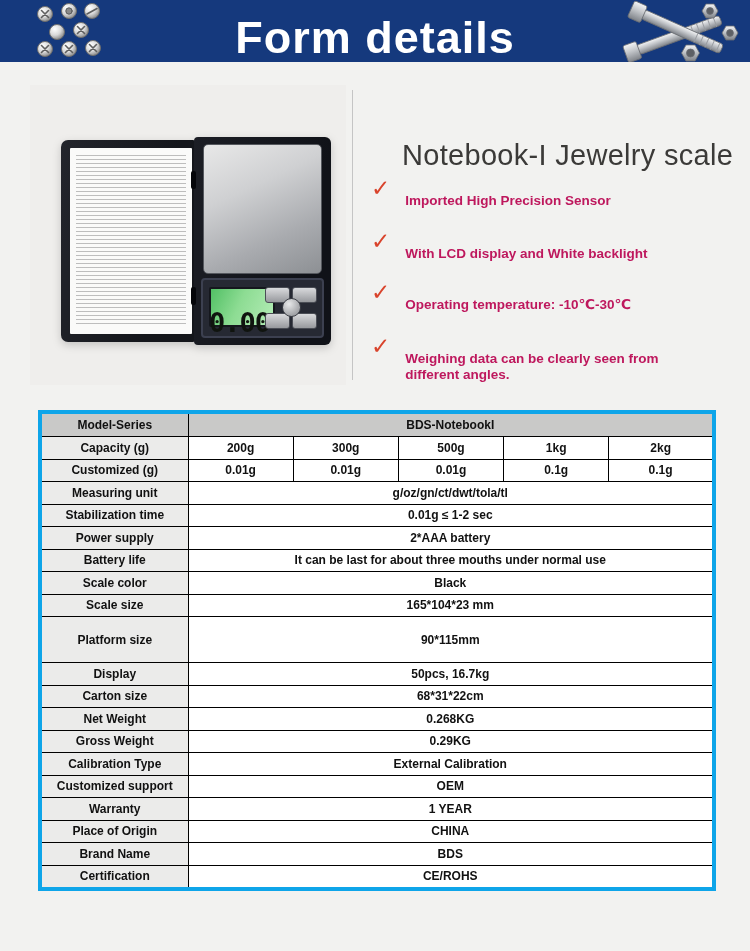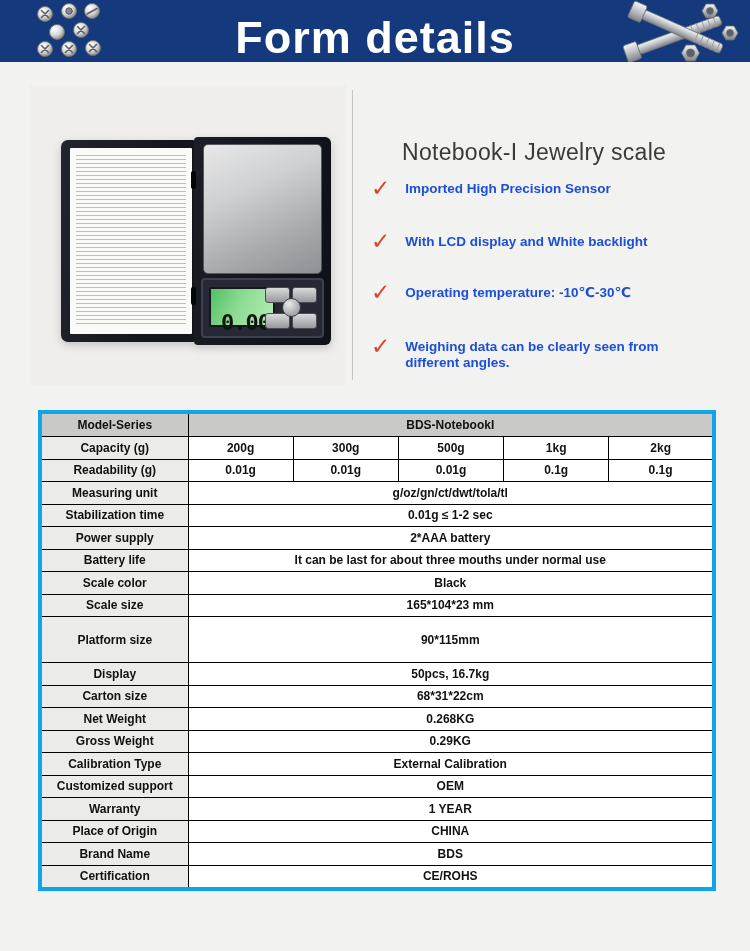--- a/index.html
+++ b/index.html
@@ -65,46 +65,46 @@
     background:#262933;border:2px solid #3c4050;border-radius:4px;
   }
   .lcd{
     position:absolute;left:6px;top:7px;width:62px;height:36px;
     background:linear-gradient(115deg,#52c065 0%,#8ddc93 45%,#b4ecb6 100%);
     border:2px solid #15171d;border-radius:2px;
     display:flex;align-items:center;justify-content:flex-end;
   }
   .lcd-digits{
     font-family:"DejaVu Sans Mono",monospace;font-weight:700;
-    font-size:22px;color:#10140f;letter-spacing:-1px;padding-right:3px;margin-top:30px;
+    font-size:27px;color:#10140f;letter-spacing:-1px;padding-right:3px;margin-top:30px;
   }
   .btn{
     position:absolute;width:23px;height:14px;border-radius:3px;
     background:linear-gradient(180deg,#d9dadc,#97999d);
     border:1px solid #4a4d55;
   }
   .btn.b1{right:32px;top:7px}.btn.b2{right:5px;top:7px}
   .btn.b3{right:32px;bottom:7px}.btn.b4{right:5px;bottom:7px}
   .btn-round{
     position:absolute;right:21px;top:18px;width:17px;height:17px;border-radius:50%;
     background:radial-gradient(circle at 35% 30%,#e8e9ea,#85878c);
     border:1px solid #3d4047;
   }
   
   .p-title{
     position:absolute;left:402px;top:77px;
-    font-size:23px;color:#3b3a38;letter-spacing:.3px;
+    font-size:29px;color:#3b3a38;letter-spacing:.3px;
   }
   .feat{position:absolute;left:371px;display:flex;gap:15px;width:305px;}
   .feat .check{
     color:#d9442c;font-size:23px;line-height:18px;font-weight:400;
     font-family:"DejaVu Sans",sans-serif;flex:0 0 auto;
   }
   .feat .ftext{
-    font-size:13.5px;font-weight:700;color:#1d4ed8;line-height:16px;padding-top:2px;
+    font-size:13.5px;font-weight:700;color:#be185d;line-height:16px;padding-top:2px;margin-top:12px;
   }
   .feat.f1{top:117px}.feat.f2{top:170px}.feat.f3{top:221px}.feat.f4{top:275px}
   
   .spec-wrap{position:absolute;left:38px;top:410px;width:674px;}
   table.spec{
     border-collapse:collapse;width:674px;table-layout:fixed;
     border:4px solid #0ea5e9;background:#fff;
   }
   table.spec td{
     border:1px solid #000;text-align:center;vertical-align:middle;
@@ -256,21 +256,21 @@
       </tr>
       <tr>
         <td class="lbl">Capacity (g)</td>
         <td>200g</td>
         <td>300g</td>
         <td>500g</td>
         <td>1kg</td>
         <td>2kg</td>
       </tr>
       <tr>
-        <td class="lbl">Readability (g)</td>
+        <td class="lbl">Customized (g)</td>
         <td>0.01g</td>
         <td>0.01g</td>
         <td>0.01g</td>
         <td>0.1g</td>
         <td>0.1g</td>
       </tr>
       <tr>
         <td class="lbl">Measuring unit</td>
         <td colspan="5">g/oz/gn/ct/dwt/tola/tl</td>
       </tr>

